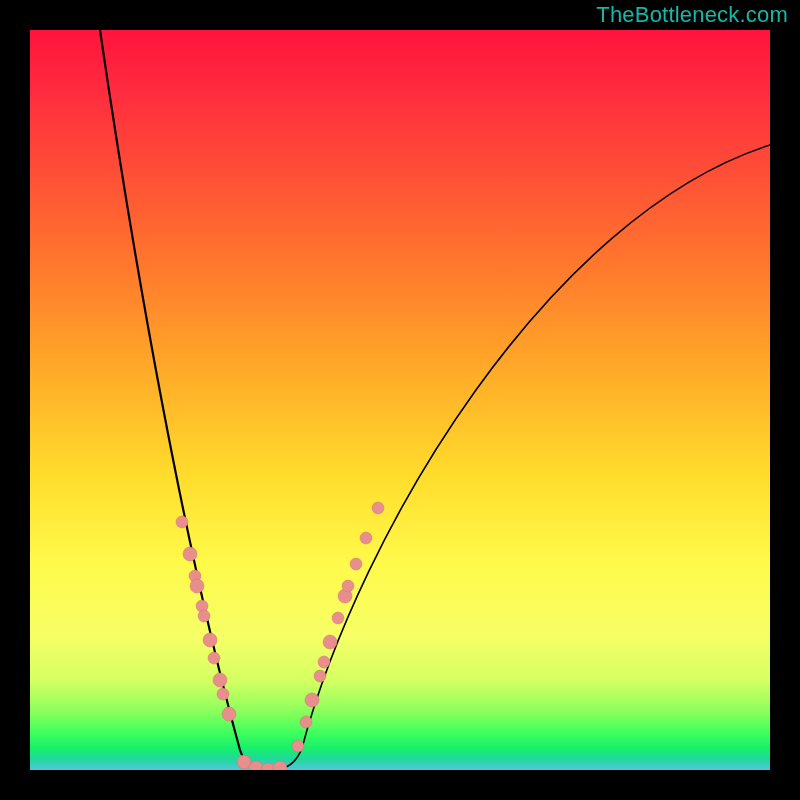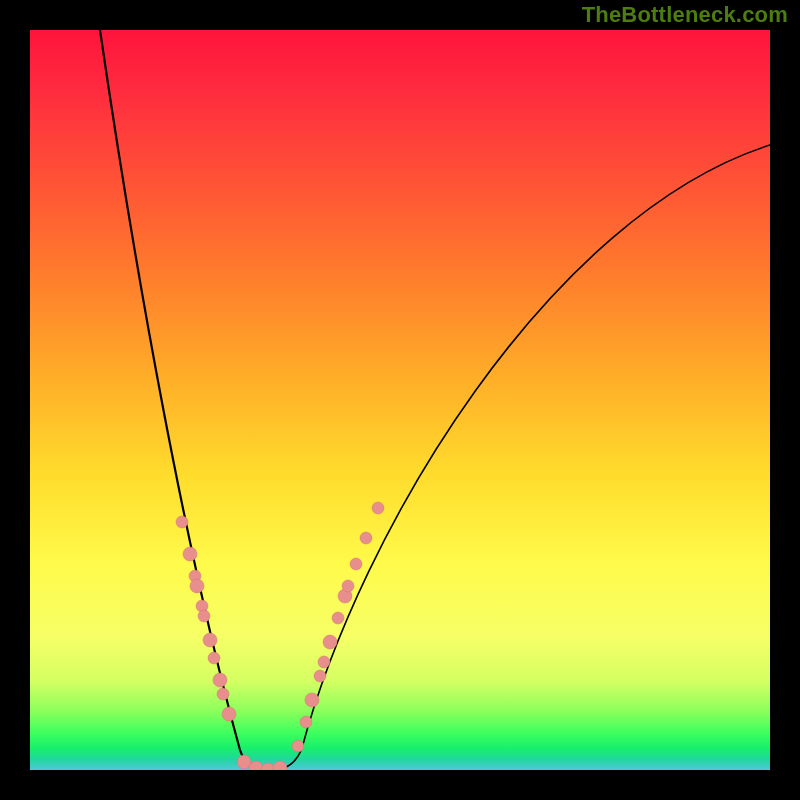--- a/index.html
+++ b/index.html
@@ -14,23 +14,23 @@
   .frame {
     position: relative;
     width: 800px;
     height: 800px;
     background: #000;
   }
   .watermark {
     position: absolute;
     top: 2px;
     right: 12px;
-    color: #4d7c0f;
+    color: #14b8a6;
     font-size: 22px;
-    font-weight: 700;
+    font-weight: 400;
     letter-spacing: 0.2px;
     z-index: 10;
   }
   .plot {
     position: absolute;
     left: 30px;
     top: 30px;
     width: 740px;
     height: 740px;
     

